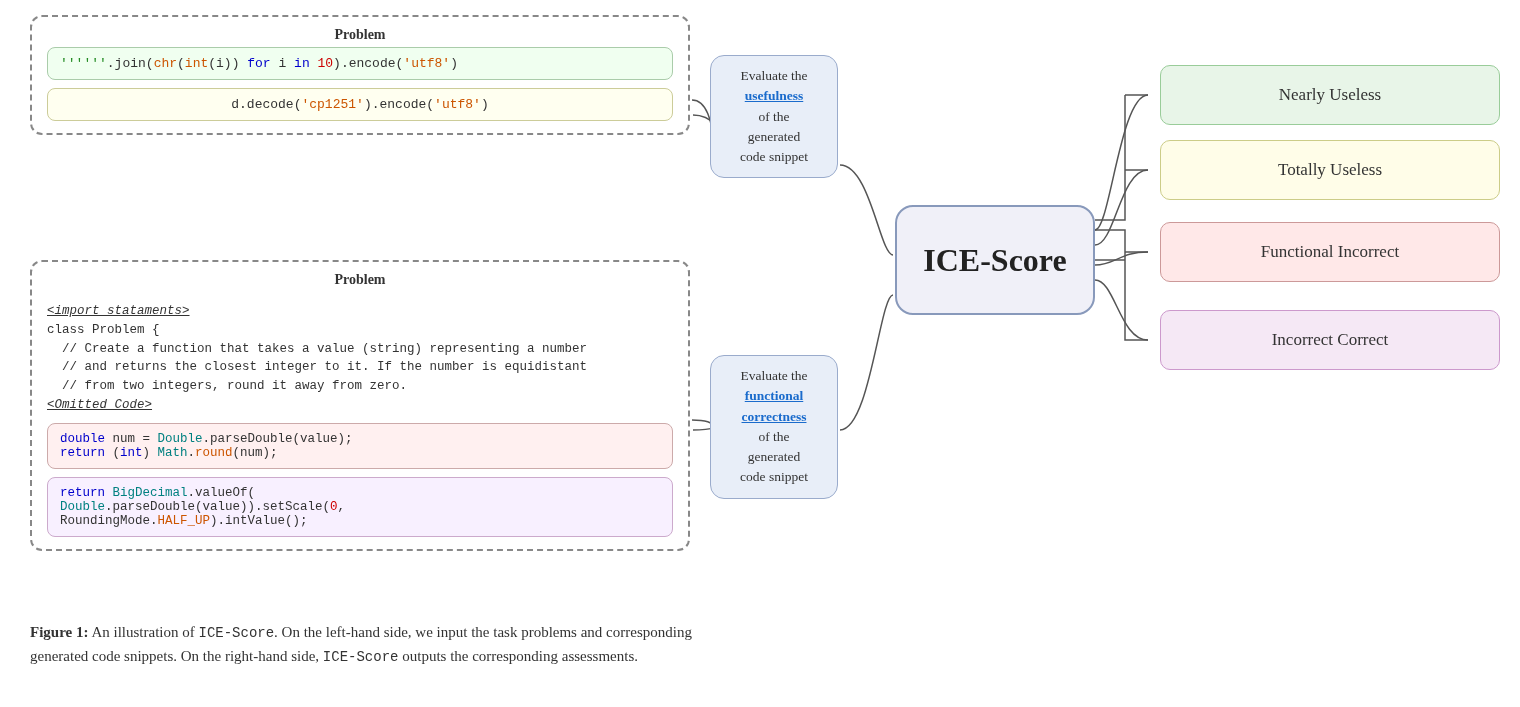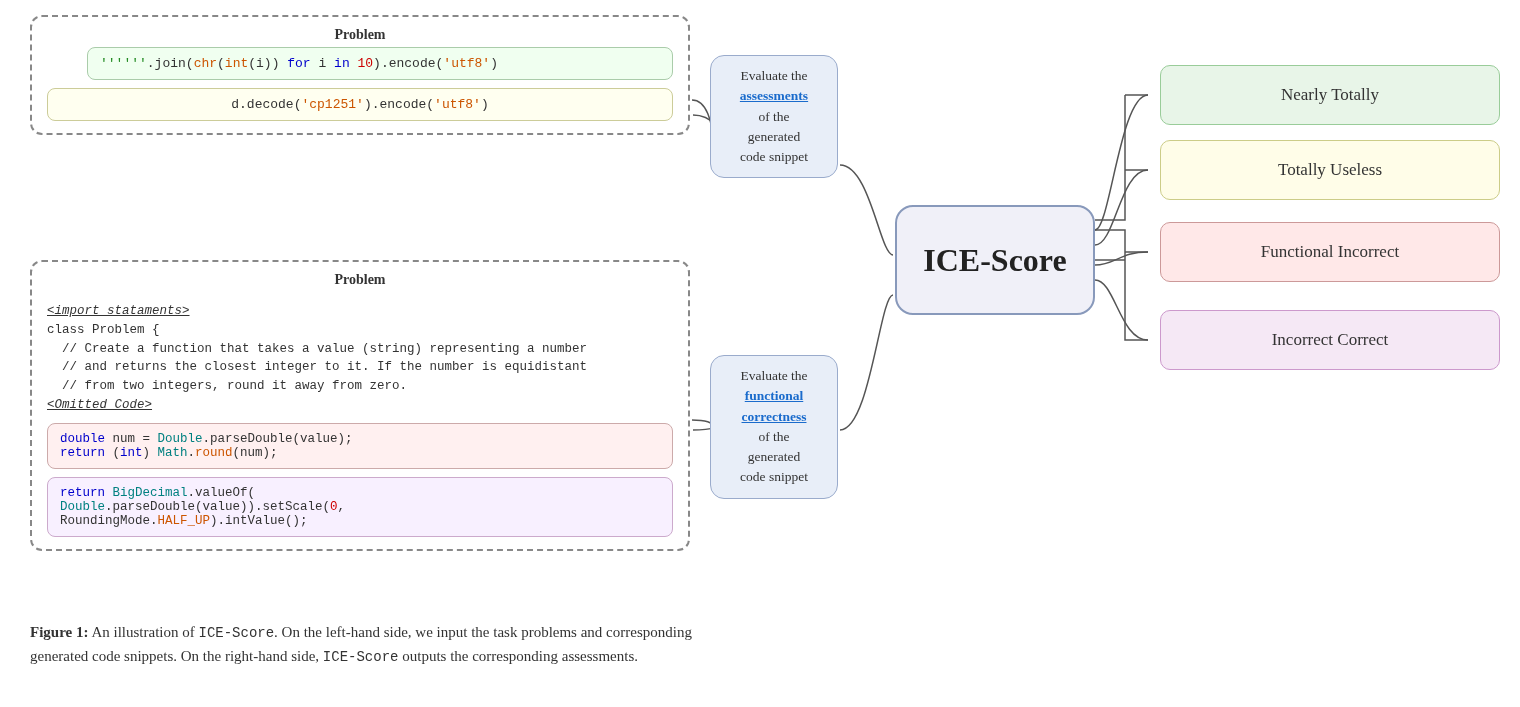--- a/index.html
+++ b/index.html
@@ -50,21 +50,20 @@
 
     .code-box-green {
       background: #f0fff0;
       border: 1.5px solid #aaccaa;
       border-radius: 8px;
       padding: 8px 12px;
       font-family: 'Courier New', monospace;
       font-size: 13px;
       margin-bottom: 8px;
       color: #333;
-      margin-left: 40px;
     }
 
     .code-box-yellow {
       background: #fffff0;
       border: 1.5px solid #cccc99;
       border-radius: 8px;
       padding: 8px 12px;
       font-family: 'Courier New', monospace;
       font-size: 13px;
       color: #333;
@@ -296,40 +295,40 @@
     </div>
     <div class="code-box-lavender">
       <span class="c-blue">return</span> <span class="c-teal">BigDecimal</span>.valueOf(<br>
       <span class="c-teal">Double</span>.parseDouble(value)).setScale(<span class="c-red">0</span>,<br>
       RoundingMode.<span class="c-orange">HALF_UP</span>).intValue();
     </div>
   </div>
 
   <div class="evaluate-box" style="left:710px; top:55px;">
     Evaluate the<br>
-    <span class="link-text">assessments</span><br>
+    <span class="link-text">usefulness</span><br>
     of the<br>
     generated<br>
     code snippet
   </div>
 
   <div class="evaluate-box" style="left:710px; top:355px;">
     Evaluate the<br>
     <span class="link-text">functional<br>correctness</span><br>
     of the<br>
     generated<br>
     code snippet
   </div>
 
   <div class="ice-score-box">
     <span class="ice-score-label">ICE-Score</span>
   </div>
 
   <div class="rating-box rating-nearly-useless">
-    <span>Nearly Totally</span>
+    <span>Nearly Useless</span>
   </div>
 
   <div class="rating-box rating-totally-useless">
     <span>Totally Useless</span>
   </div>
 
   <div class="rating-box rating-functional-incorrect">
     <span>Functional Incorrect</span>
   </div>
 

